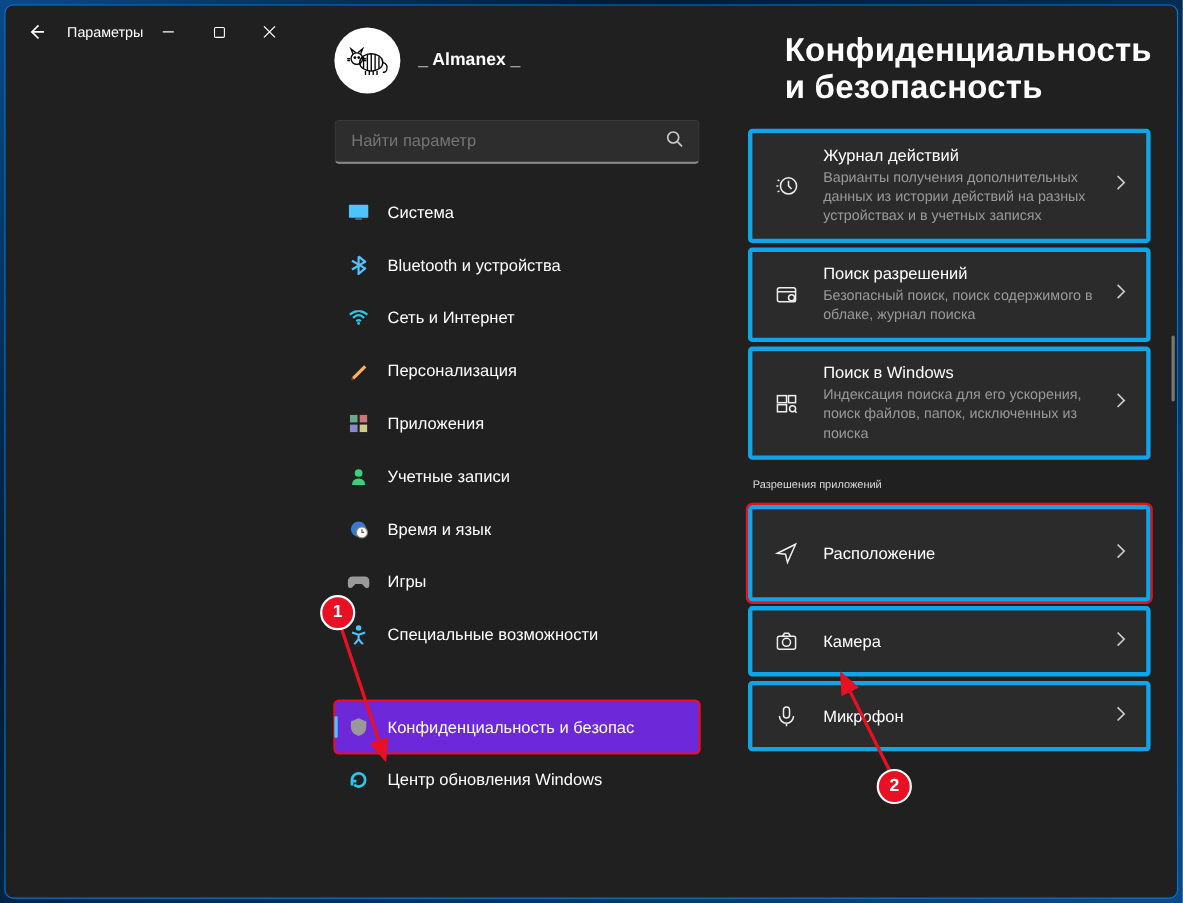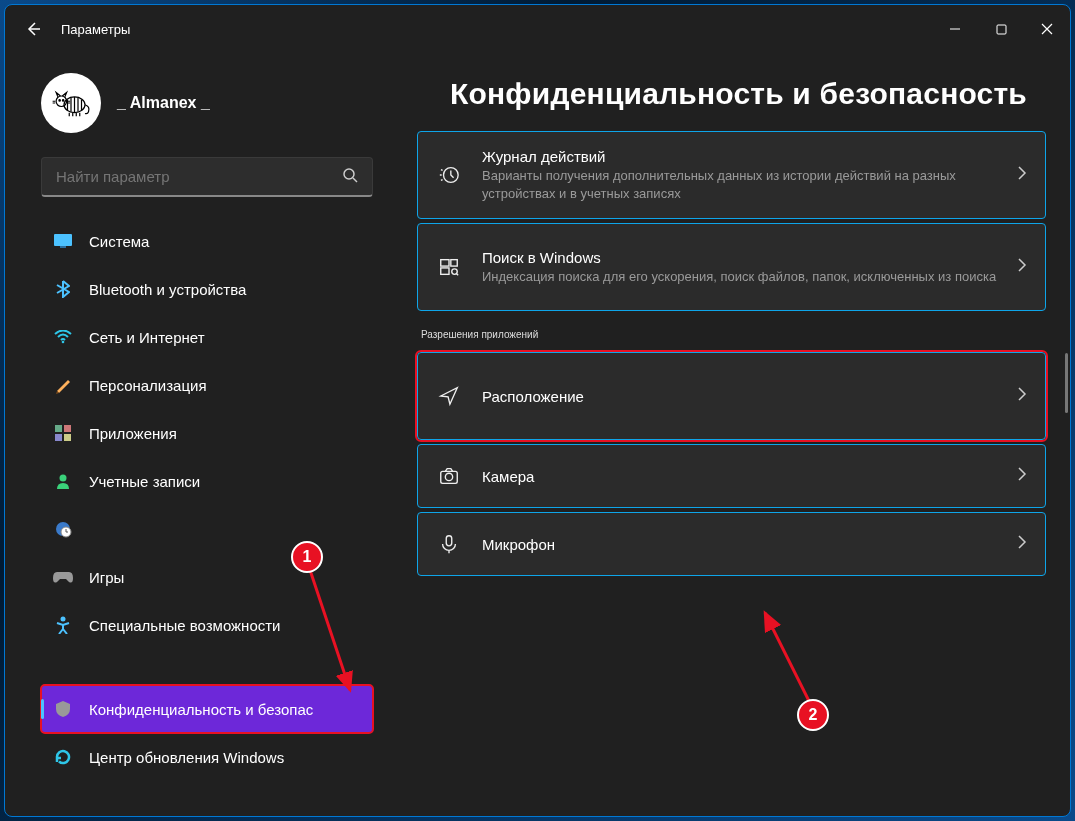--- a/index.html
+++ b/index.html
@@ -11,21 +11,21 @@
     position: relative;
   }
   .window {
     position: absolute;
     top: 0; left: 0; right: 0; bottom: 0;
     margin: 4px;
     background: #202020;
     border: 1px solid #0078d4;
     border-radius: 8px;
     display: flex;
-    flex-direction: column;
+    flex-direction: row;
     overflow: hidden;
     justify-content: flex-end;
   }
   .titlebar {
     height: 48px;
     display: flex;
     align-items: center;
     padding-left: 8px;
     color: #fff;
   }
@@ -95,21 +95,21 @@
     flex:1;
     padding: 24px 24px 0 32px;
     color:#fff;
     overflow:hidden;
     position:relative;
   }
   .page-title { font-size:30px; font-weight:600; margin-bottom:20px; letter-spacing:0.2px;margin-left:33px;}
   .setting-group { display:flex; flex-direction:column; gap:4px; }
   .setting-item {
     background:#2b2b2b;
-    border:1px solid #0ea5e9;
+    border:4px solid #0ea5e9;
     border-radius:4px;
     min-height:68px;
     display:flex; align-items:center;
     padding:12px 18px;
     gap:20px;
     cursor:pointer;
   }
   .setting-item.tall { min-height:88px;}
   .setting-item.short { min-height:64px;}
   .micon { width:26px; display:flex; align-items:center; justify-content:center; color:#eee;}
@@ -264,20 +264,21 @@
           <span class="label">Учетные записи</span>
         </div>
         <div class="nav-item">
           <span class="nicon">
               <svg width="18" height="18" viewBox="0 0 18 18">
                 <circle cx="9" cy="9" r="7" fill="#3a7aca"></circle>
                 <circle cx="12" cy="12" r="5" fill="#fff" stroke="#888"></circle>
                 <path d="M12 9 v3 h2" stroke="#555" stroke-width="1" fill="none"></path>
               </svg>
             </span>
+          <span class="label">Время и язык</span>
         </div>
         <div class="nav-item">
           <span class="nicon c-grey">
               <svg width="20" height="14" viewBox="0 0 20 14">
                 <path d="M4 2 h12 q4 0 4 6 q0 6 -4 4 l-3 -3 h-6 l-3 3 q-4 2 -4 -4 q0 -6 4 -6 Z" fill="#999"></path>
               </svg>
             </span>
           <span class="label">Игры</span>
         </div>
         <div class="nav-item">
@@ -323,20 +324,37 @@
           </span>
           <div class="setting-text">
             <div class="setting-title">Журнал действий</div>
             <div class="setting-sub">Варианты получения дополнительных данных из истории действий на разных устройствах и в учетных записях</div>
           </div>
           <span class="chev"><svg width="10" height="14" viewBox="0 0 10 14">
                 <path d="M2 1 L8 7 L2 13" stroke="#ccc" stroke-width="1.5" fill="none"></path>
               </svg></span>
         </div>
 
+        <div class="setting-item">
+          <span class="micon">
+            <svg viewBox="0 0 24 24">
+                <rect x="3" y="5" width="18" height="14" rx="2"></rect>
+                <path d="M3 9 h18"></path>
+                <circle cx="17" cy="15" r="3" fill="#2b2b2b"></circle>
+                <path d="M19 17 l2 2"></path>
+              </svg>
+          </span>
+          <div class="setting-text">
+            <div class="setting-title">Поиск разрешений</div>
+            <div class="setting-sub">Безопасный поиск, поиск содержимого в облаке, журнал поиска</div>
+          </div>
+          <span class="chev"><svg width="10" height="14" viewBox="0 0 10 14">
+                <path d="M2 1 L8 7 L2 13" stroke="#ccc" stroke-width="1.5" fill="none"></path>
+              </svg></span>
+        </div>
 
         <div class="setting-item tall">
           <span class="micon">
             <svg viewBox="0 0 24 24">
                 <rect x="3" y="4" width="9" height="7"></rect>
                 <rect x="3" y="13" width="9" height="7"></rect>
                 <rect x="14" y="4" width="7" height="7"></rect>
                 <circle cx="18" cy="17" r="3"></circle>
                 <path d="M20 19 l2 2"></path>
               </svg>

